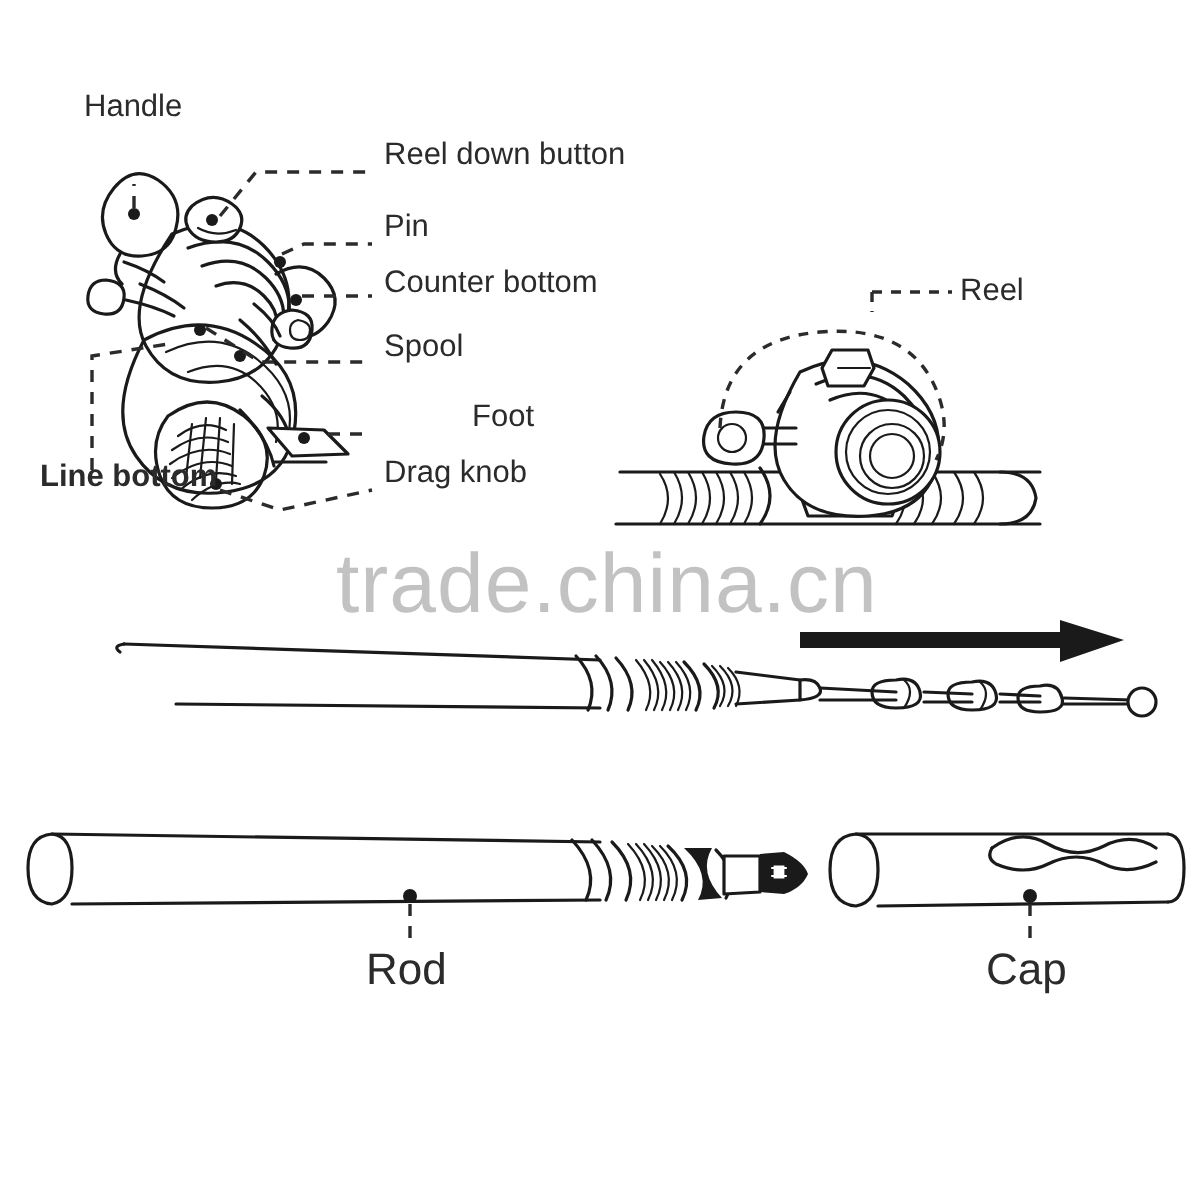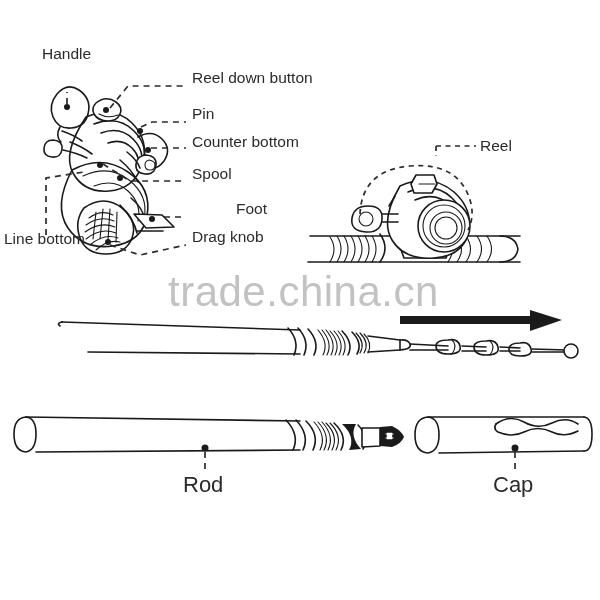--- a/index.html
+++ b/index.html
@@ -300,21 +300,21 @@
   <div class="lbl lbl-callout" style="left:192px;top:106px;text-align:right;">Pin</div>
 
   <div class="lbl lbl-callout" style="left:192px;top:134px;">Counter bottom</div>
 
   <div class="lbl lbl-callout" style="left:192px;top:166px;">Spool</div>
 
   <div class="lbl lbl-callout" style="left:192px;top:201px;margin-left:44px;">Foot</div>
 
   <div class="lbl lbl-callout" style="left:192px;top:229px;text-align:center;">Drag knob</div>
 
-  <div class="lbl lbl-callout" style="left:4px;top:231px;">Line bottom</div>
+  <div class="lbl lbl-callout" style="left:20px;top:231px;font-weight:bold;">Line bottom</div>
 
   <div class="lbl lbl-callout" style="left:480px;top:138px;">Reel</div>
 
   <div class="lbl lbl-part" style="left:183px;top:474px;">Rod</div>
 
   <div class="lbl lbl-part" style="left:493px;top:474px;">Cap</div>
 
 </div>
 
 </body></html>

